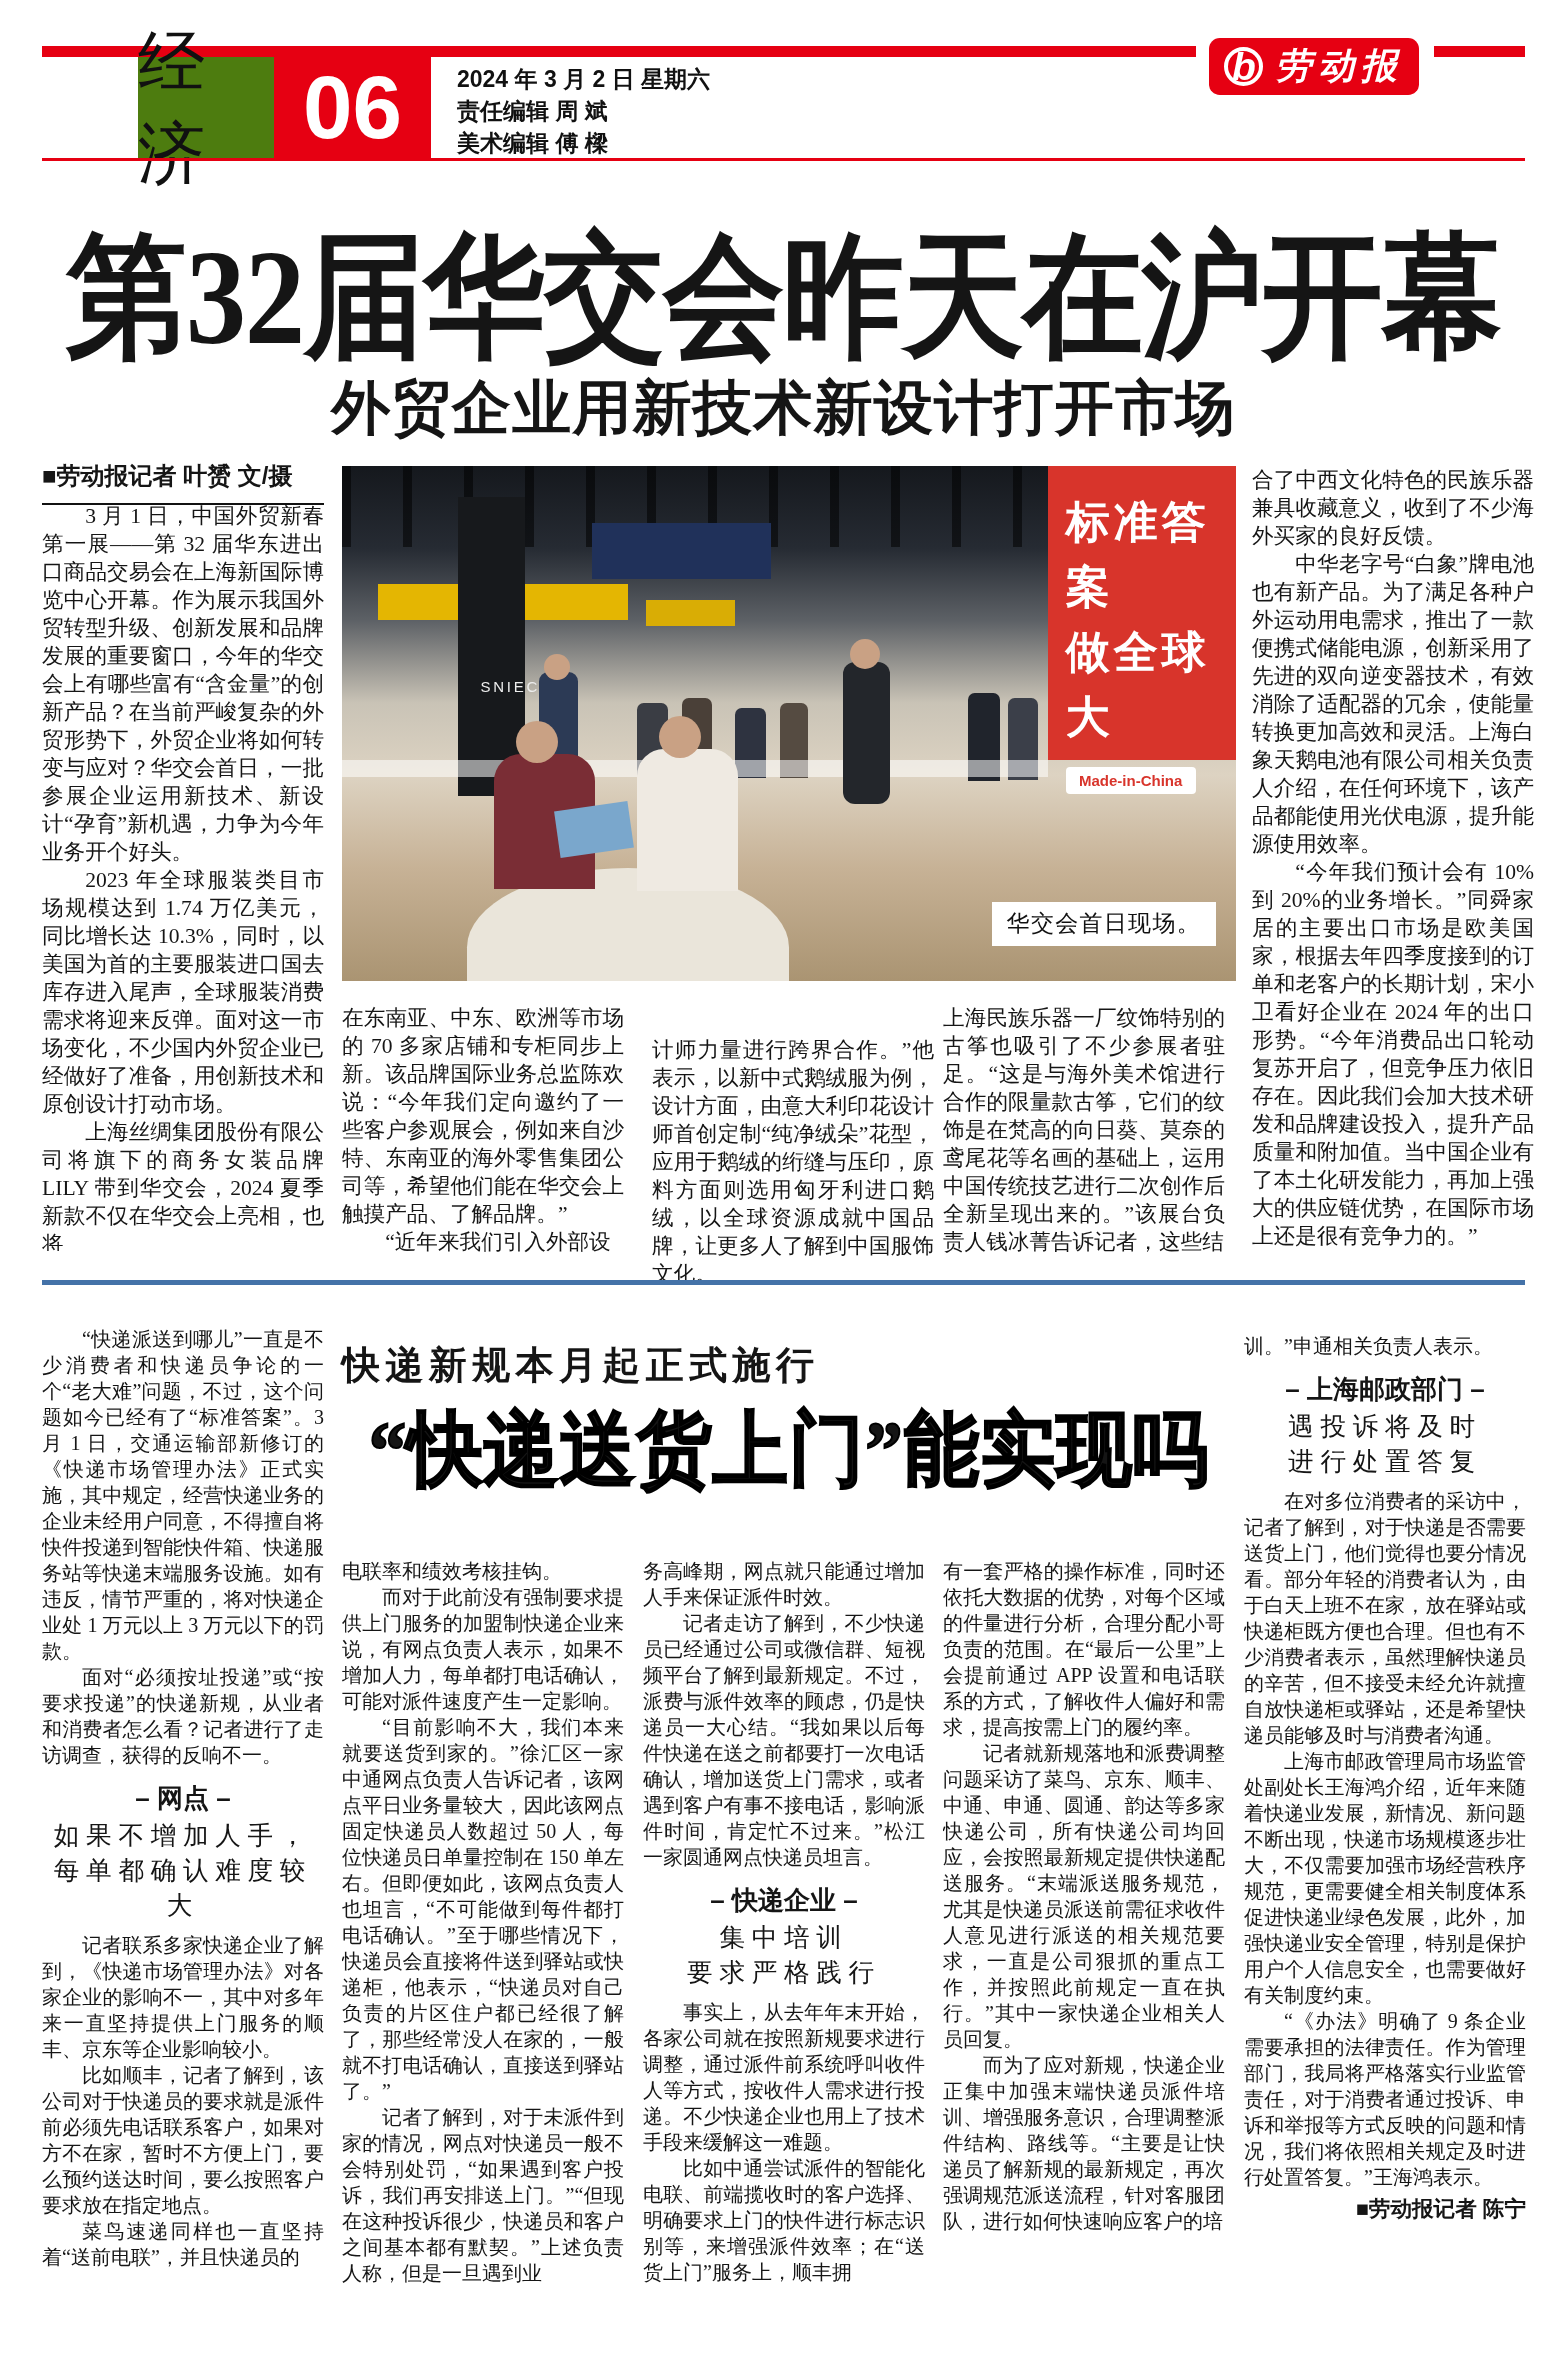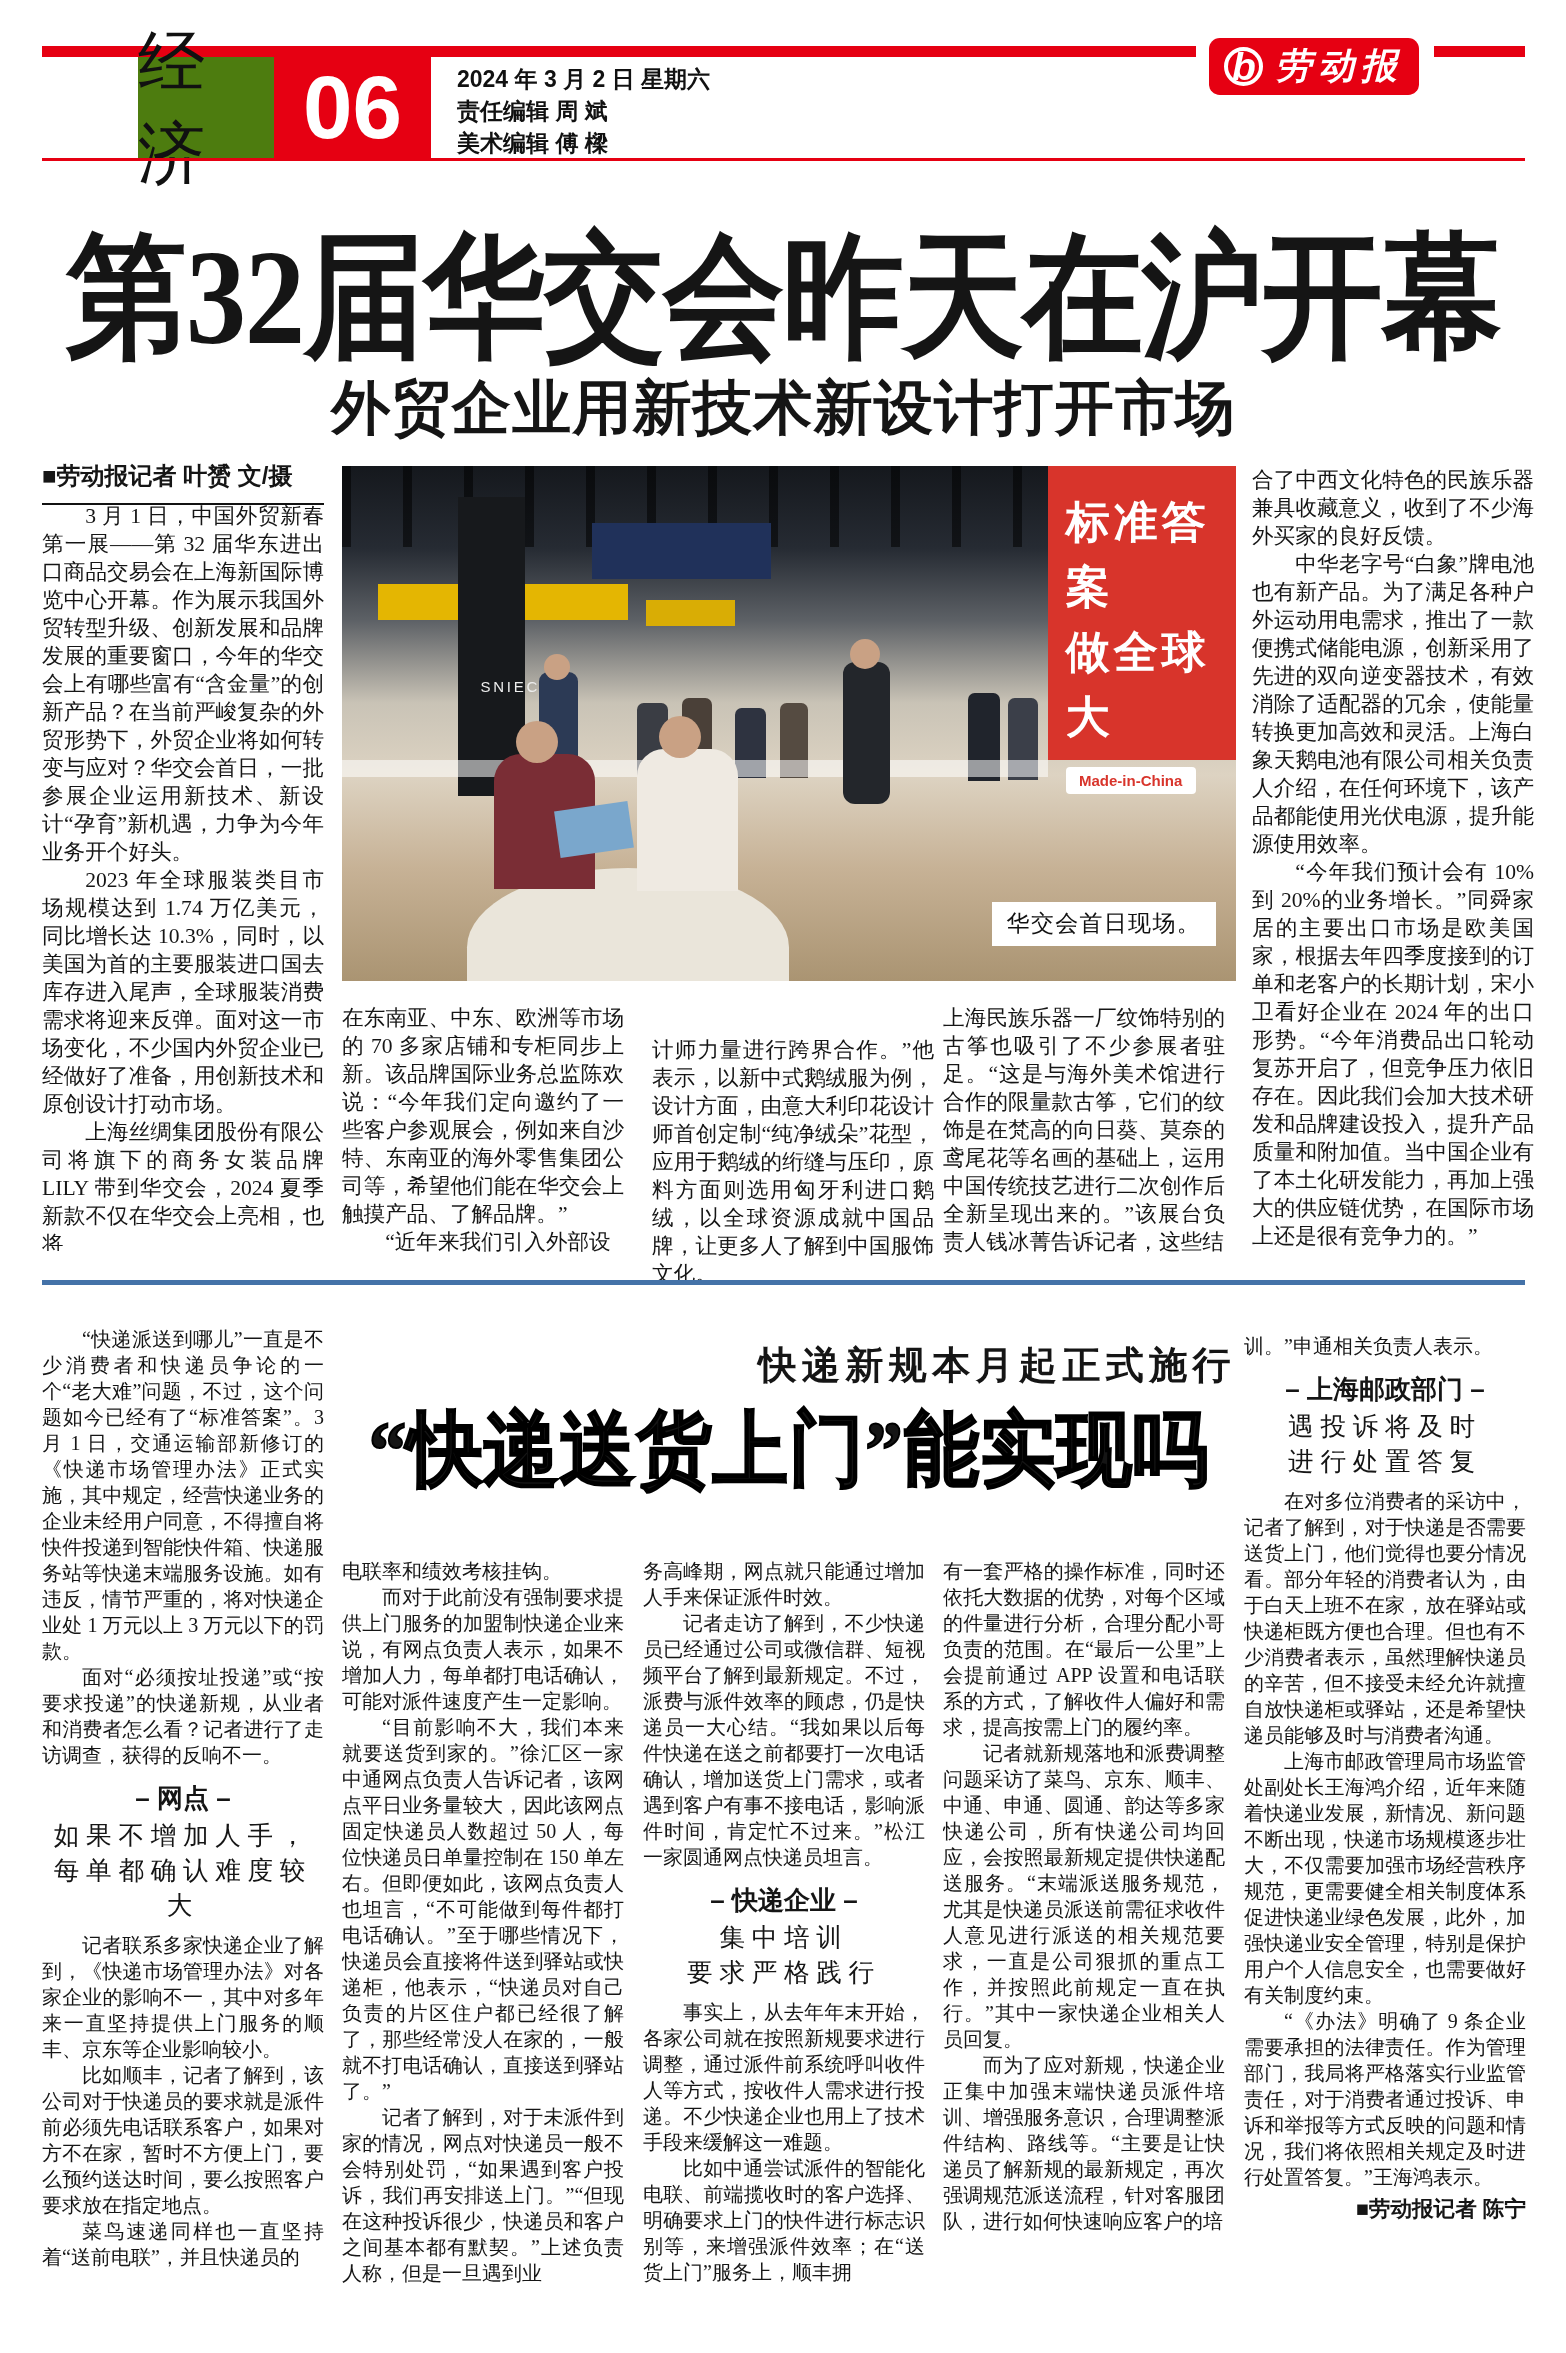--- a/index.html
+++ b/index.html
@@ -111,21 +111,21 @@
   .photo-caption {
     right:20px; bottom:35px; background:#fff; padding:6.7px 15px;
     font-size:23px; letter-spacing:1.3px; color:#111;
   }
 
   
   .divider { left:42px; top:1280px; width:1483px; height:4.7px; background:#4472a8; }
 
   
   .kicker {
-    left:342px; top:1340px; width:894px; text-align:right;
+    left:342px; top:1340px; width:894px; text-align:left;
     font-size:38px; font-weight:bold; letter-spacing:5.4px;
   }
   .headline2 {
     left:342px; top:1396px; width:894px; text-align:center;
     font-size:75px; font-weight:bold; white-space:nowrap;
     -webkit-text-stroke:2px #000; letter-spacing:1.3px;
     transform:scaleY(1.08); transform-origin:center top;
   }
   .col2x p { font-size:20px; line-height:26px; }
   .a2c1 { left:42px;   top:1326px; width:282px; height:1007px; }

